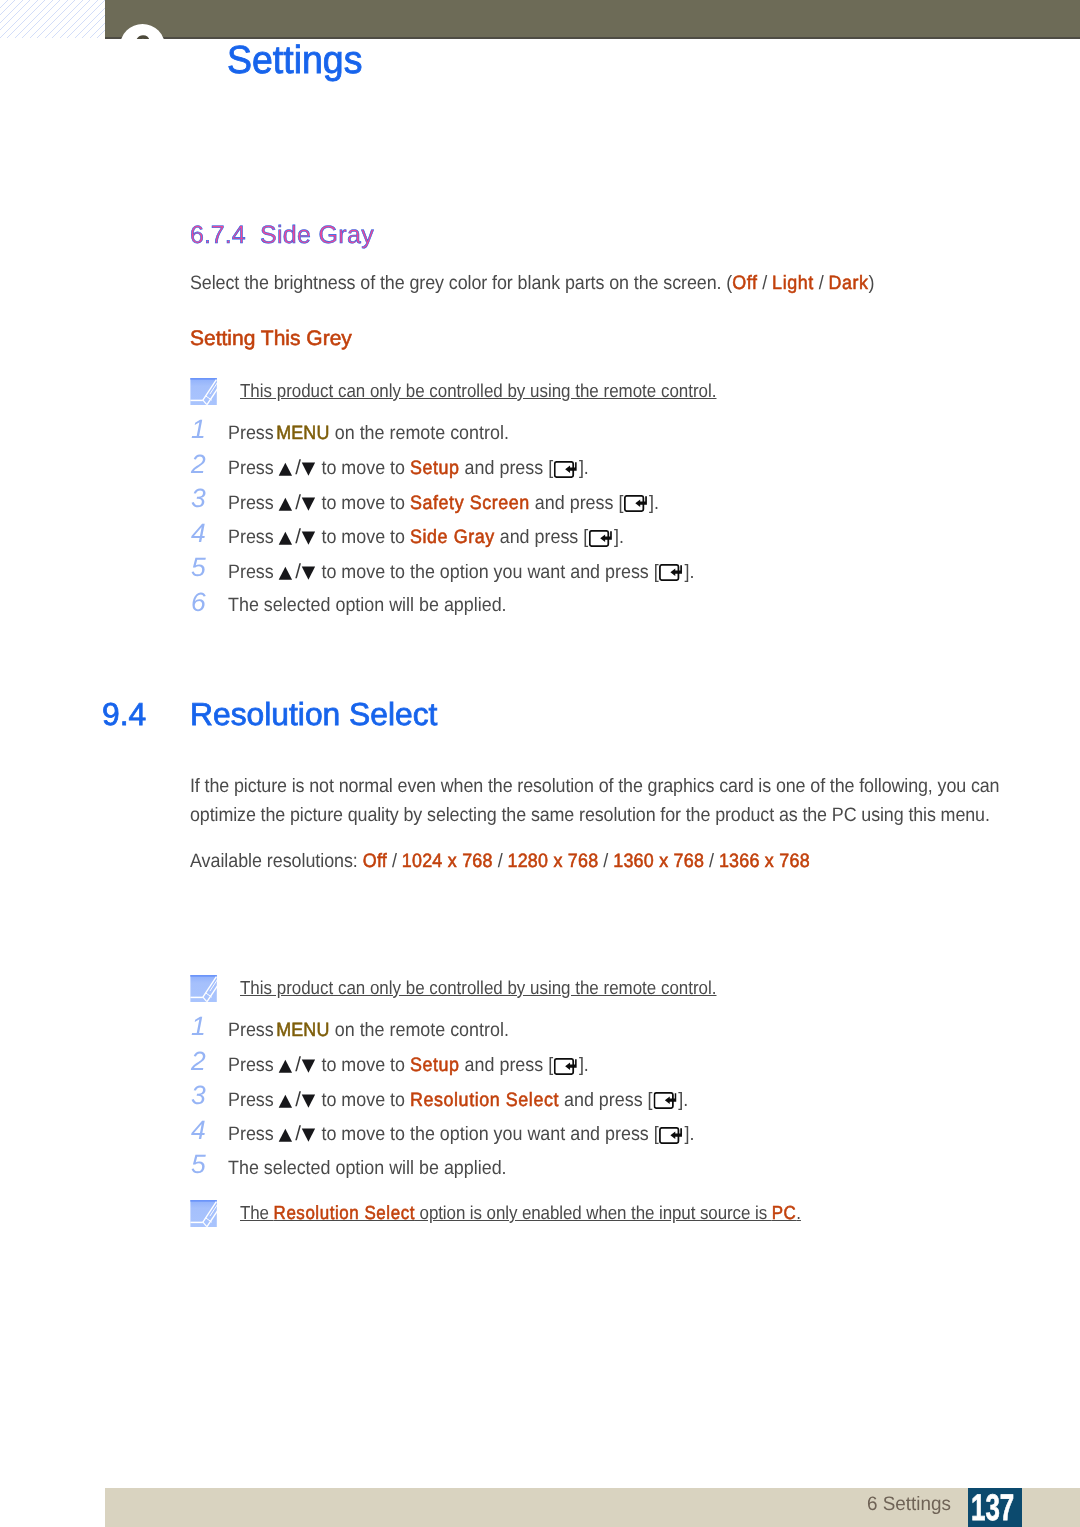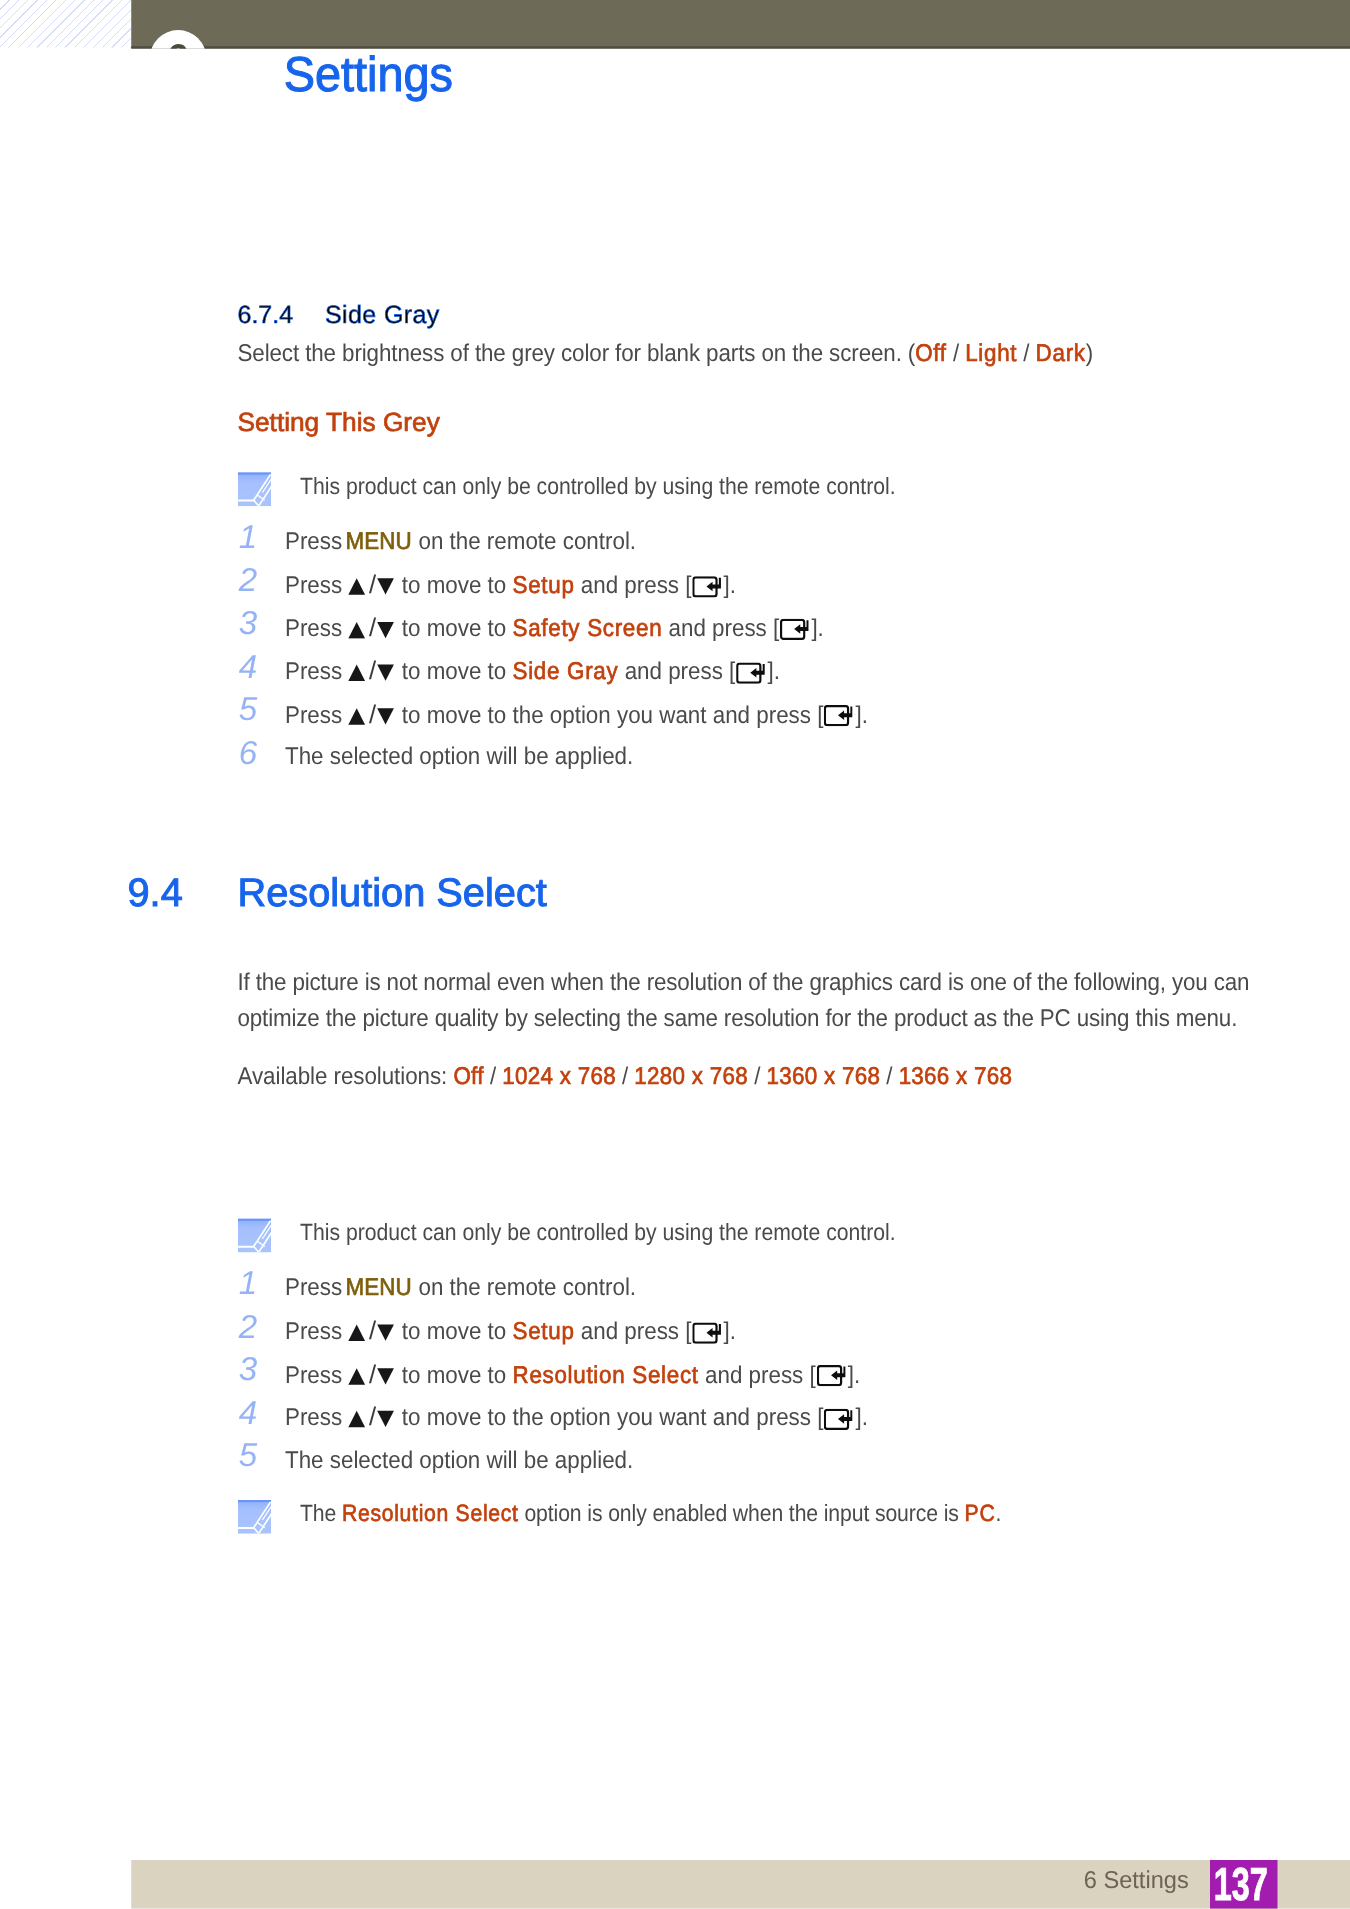--- a/index.html
+++ b/index.html
@@ -37,44 +37,44 @@
     position:relative; top:0px;
   }
   .header-title {
     position:absolute; left:227px; top:39px;
     font-size:39.2px; color:#1764EC; font-weight:normal;
     -webkit-text-stroke:0.85px #1764EC;
     transform:scaleX(0.956); transform-origin:left top; white-space:nowrap;
   }
 
   .h3 {
-    position:absolute; color:#000000; font-weight:normal;
+    position:absolute; color:#ec4899; font-weight:normal;
     -webkit-text-stroke:0.55px #1764EC;
-    font-size:20px; white-space:nowrap; letter-spacing:0.32px;margin-top:20px;
+    font-size:25px; white-space:nowrap; letter-spacing:0.32px;
   }
   .h3 .num { display:inline-block; width:70px; letter-spacing:0; }
 
   .h2 { position:absolute; color:#1764EC; font-weight:normal; font-size:31.8px; white-space:nowrap;
         -webkit-text-stroke:0.78px #1764EC;
         transform:scaleX(1.0); transform-origin:left top; }
   .h2 .num { display:inline-block; width:88px; }
 
   .para.tight .orange { letter-spacing:0.255px; }
   .para { position:absolute; font-size:19.4px; color:#4a4a4a;
           transform:scaleX(0.923); transform-origin:left top; }
   .para .ln { display:block; height:29px; white-space:nowrap; letter-spacing:-0.125px; }
   .sub-title { position:absolute; font-size:21px; font-weight:normal; color:#C2410C; white-space:nowrap;
                -webkit-text-stroke:0.55px #C2410C; }
 
   .orange { color:#C2410C; font-weight:normal; -webkit-text-stroke:0.55px #C2410C; letter-spacing:0.62px; }
   .gold   { color:#7E5E0A; font-weight:normal; -webkit-text-stroke:0.55px #7E5E0A; letter-spacing:0.1px; margin-left:-2.6px; margin-right:0.4px; }
   .sep    { color:#4a4a4a; font-weight:normal; -webkit-text-stroke:0; }
 
   
-  .note { position:absolute; display:flex; align-items:flex-start; }
+  .note { position:absolute; display:flex; align-items:center;text-decoration:underline; }
   .note-icon { width:27px; height:29px; flex:0 0 27px; display:block; }
   .note-text { margin-left:23px; font-size:18.8px; color:#4a4a4a; line-height:25px; white-space:nowrap;
                display:inline-block; transform:scaleX(0.902); transform-origin:left top; }
 
   
   .steps { position:absolute; }
   .step { position:relative; height:34.45px; }
   .step .n {
     position:absolute; left:1px; top:-5.6px; width:32px;
     font-style:italic; font-size:26.5px; color:#96B4F5; font-weight:normal;
@@ -91,21 +91,21 @@
   
   .enterkey { display:inline-block; width:23px; height:17px; vertical-align:-3.5px;
               margin:0 3.2px 0 1.7px;
               transform:scaleX(1.0834); transform-origin:center; }
   .enterkey svg { display:block; }
 
   
   .footerbar { position:absolute; left:105px; top:1488px; width:975px; height:39px; background:#D9D3C0; }
   .footer-label { position:absolute; left:867px; top:1493px; font-size:19.5px; font-weight:normal; color:#6F6356;
                   white-space:nowrap; transform:scaleX(0.968); transform-origin:left top; }
-  .pagebox { position:absolute; left:968px; top:1488px; width:54px; height:39px; background:#a21caf;
+  .pagebox { position:absolute; left:968px; top:1488px; width:54px; height:39px; background:#0c4a6e;
              overflow:hidden; }
   .pagebox span { position:absolute; left:2.8px; top:0.8px; font-size:37px; font-weight:bold; color:#ffffff;
                   line-height:1; -webkit-text-stroke:0.75px #ffffff;
                   transform:scaleX(0.70); transform-origin:left top; }
 </style>
 </head>
 <body>
 
 <div class="page">
 

